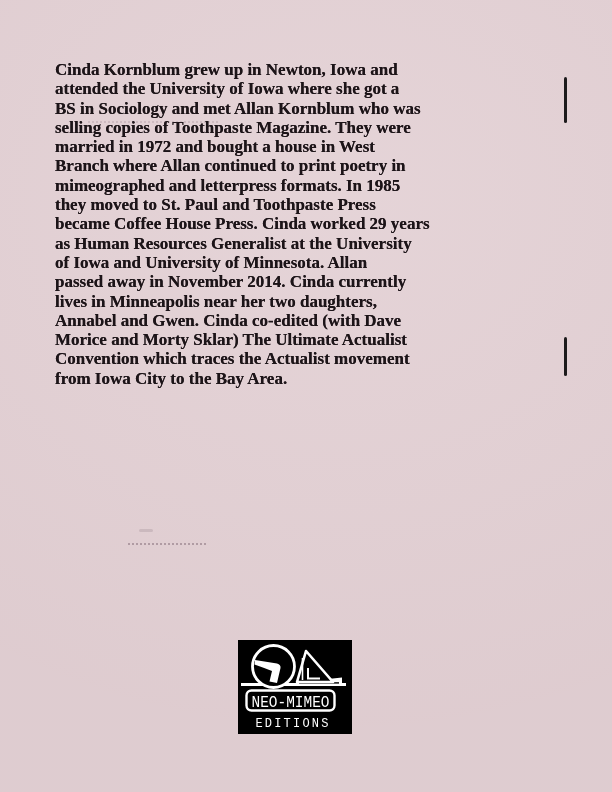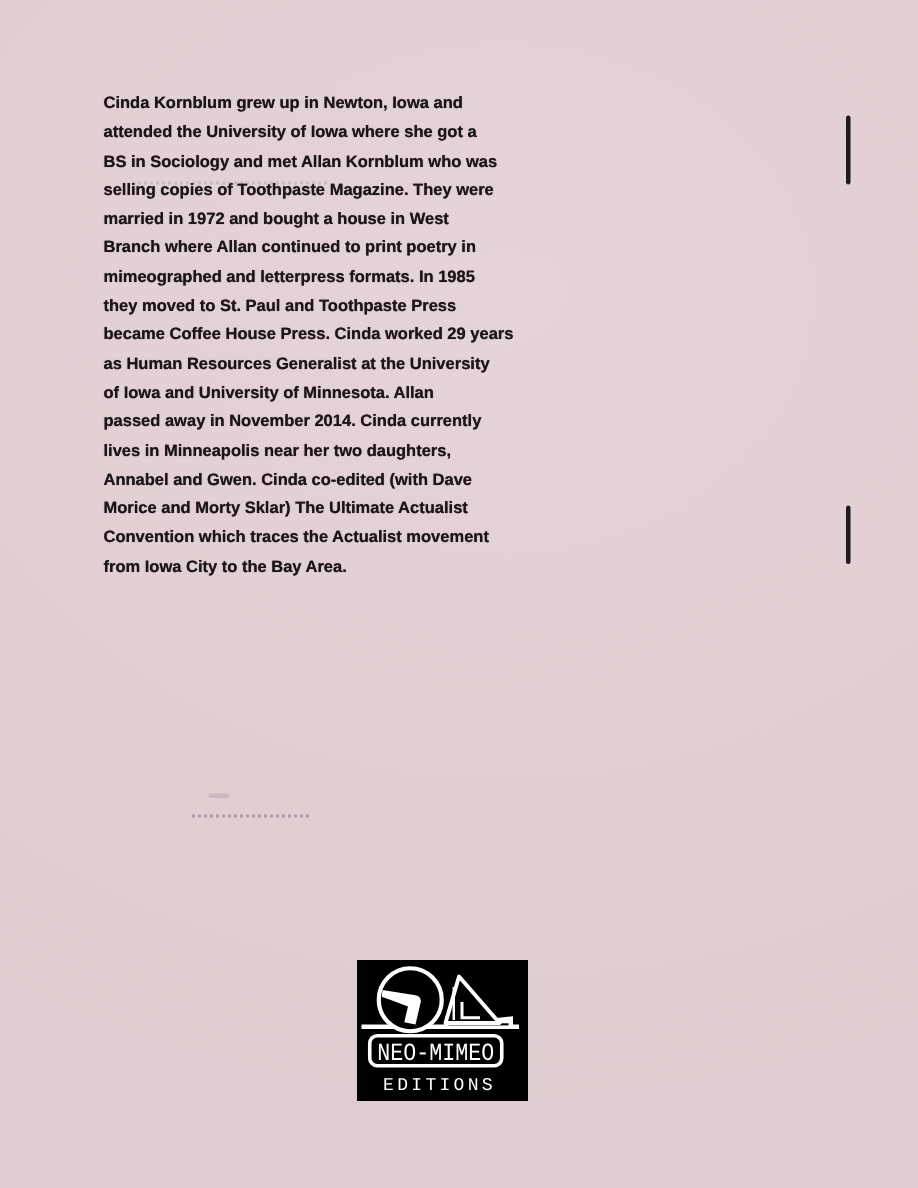--- a/index.html
+++ b/index.html
@@ -10,24 +10,24 @@
   }
   .page {
     position: relative;
     width: 612px; height: 792px;
     background: var(--bg, #e2cfd3);
     background-image: radial-gradient(ellipse 140% 90% at 55% 25%, rgba(255,255,255,0.10), rgba(0,0,0,0.015) 75%);
     overflow: hidden;
   }
   .bio {
     position: absolute;
-    left: 69px; top: 60px; width: 505px;
-    font-family: Liberation Sans, sans-serif;
+    left: 55px; top: 60px; width: 505px;
+    font-family: Liberation Serif, serif;
     font-weight: bold;
-    font-size: 11px;
+    font-size: 17px;
     line-height: 19.3px;
     letter-spacing: 0;
     color: var(--ink, #1c1418);
     white-space: pre;
     text-shadow: 0 0 0.5px rgba(28,20,24,0.85);
   }
   .pen-mark {
     position: absolute;
     left: 564px; width: 3px;
     background: #1d1b1c;

